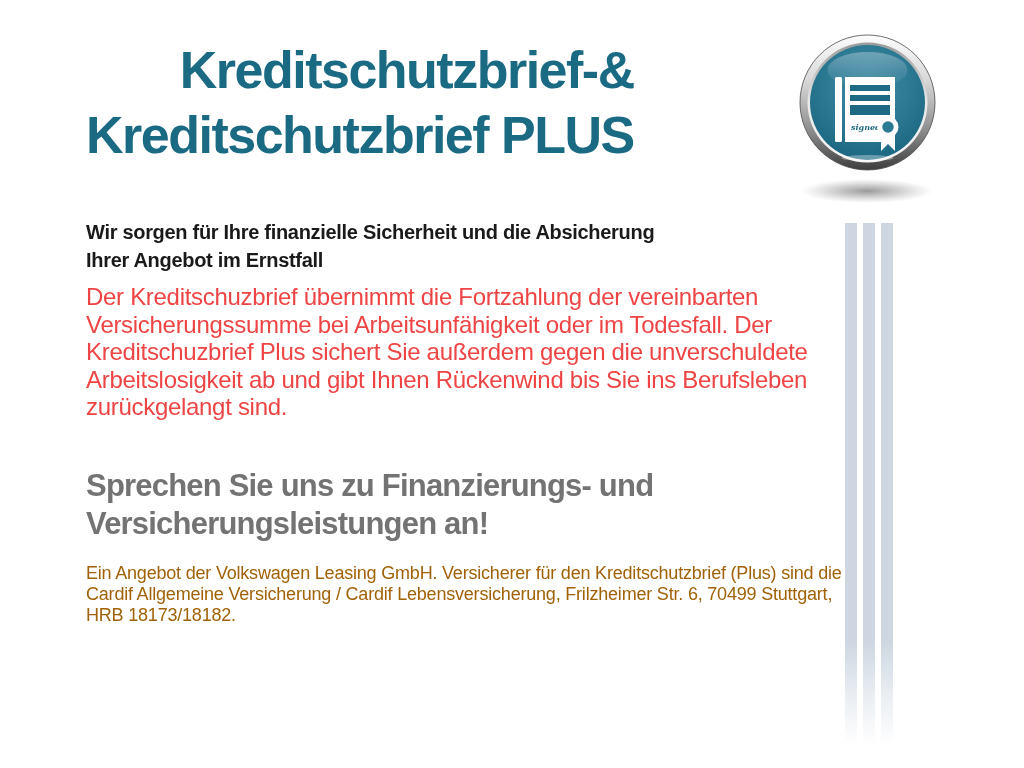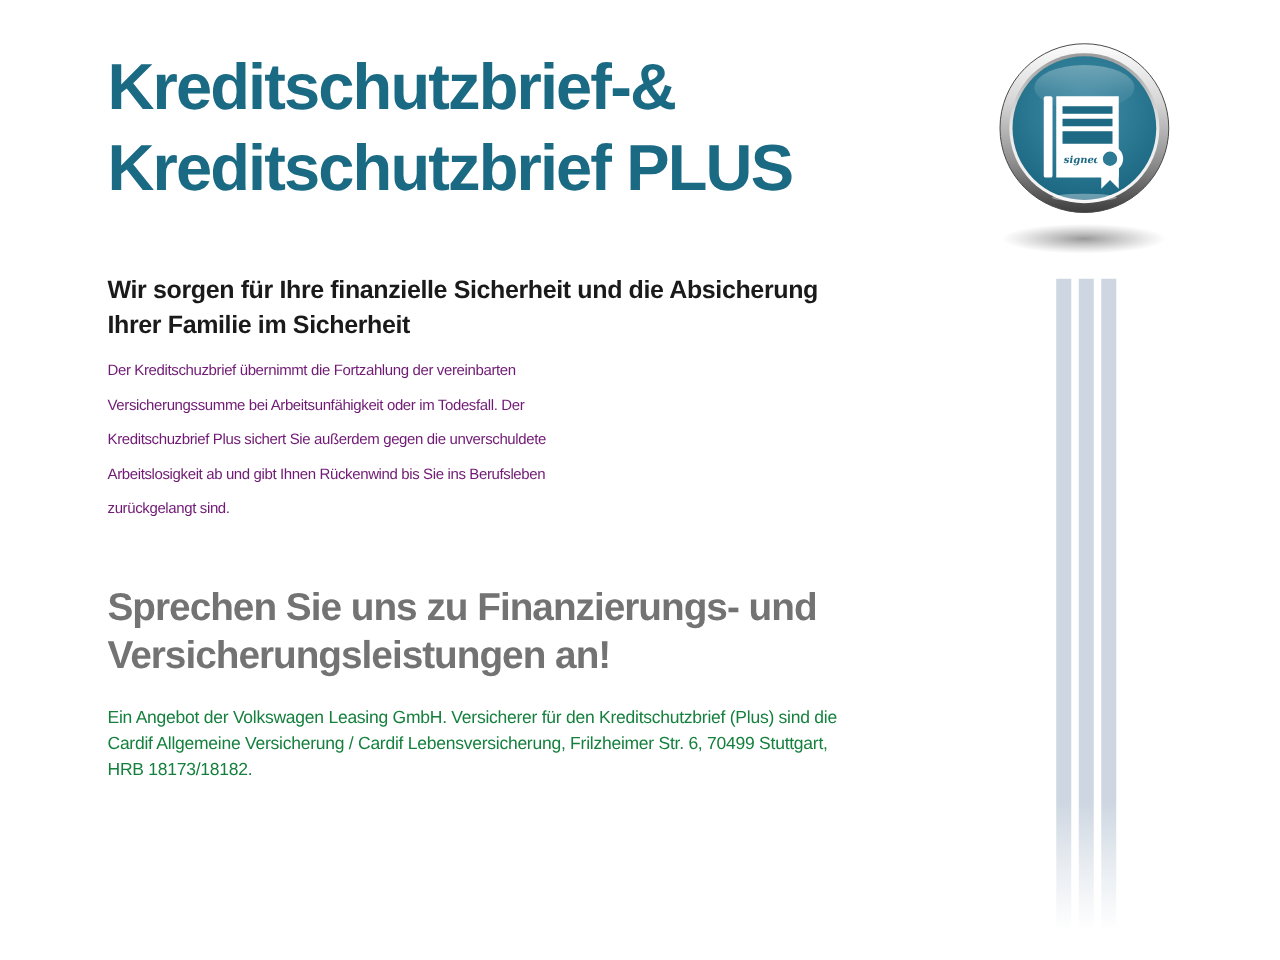--- a/index.html
+++ b/index.html
@@ -15,51 +15,52 @@
   .pre { white-space: pre-line; }
 
   .title {
     left: 86px; top: 38px;
     margin: 0;
     font-size: 52px;
     line-height: 65px;
     font-weight: bold;
     letter-spacing: -1.5px;
     color: #1b6a84;
+    text-align: right;
   }
   .subtitle {
     left: 86px; top: 218px;
     font-size: 20px;
     line-height: 28px;
     font-weight: bold;
     letter-spacing: -0.3px;
     color: #1a1a1a;
   }
   .bodytext {
     left: 86px; top: 283px;
-    font-size: 12px;
+    font-size: 24px;
     line-height: 27.5px;
     font-weight: normal;
     letter-spacing: -0.3px;
-    color: #701a75;
+    color: #ef4444;
   }
   .cta {
     left: 86px; top: 467px;
     font-size: 31px;
     line-height: 38px;
     font-weight: bold;
     letter-spacing: -0.8px;
     color: #737373;
   }
   .legal {
     left: 86px; top: 563px;
-    font-size: 14px;
+    font-size: 18px;
     line-height: 21px;
     letter-spacing: -0.2px;
-    color: #15803d;
+    color: #a16207;
   }
 
   .badge {
     left: 795px; top: 30px;
     width: 145px; height: 180px; font-weight: bold;
   }
 
   .stripe {
     position: absolute;
     top: 223px;
@@ -75,21 +76,21 @@
   .stripe-2 { left: 863px; }
   .stripe-3 { left: 881px; }
 </style>
 </head>
 <body>
 
 <h1 class="abs pre title">Kreditschutzbrief-&amp;
 Kreditschutzbrief PLUS</h1>
 
 <div class="abs pre subtitle">Wir sorgen für Ihre finanzielle Sicherheit und die Absicherung
-Ihrer Familie im Sicherheit</div>
+Ihrer Angebot im Ernstfall</div>
 
 <div class="abs pre bodytext">Der Kreditschuzbrief übernimmt die Fortzahlung der vereinbarten
 Versicherungssumme bei Arbeitsunfähigkeit oder im Todesfall. Der
 Kreditschuzbrief Plus sichert Sie außerdem gegen die unverschuldete
 Arbeitslosigkeit ab und gibt Ihnen Rückenwind bis Sie ins Berufsleben
 zurückgelangt sind.</div>
 
 <div class="abs pre cta">Sprechen Sie uns zu Finanzierungs- und
 Versicherungsleistungen an!</div>
 

